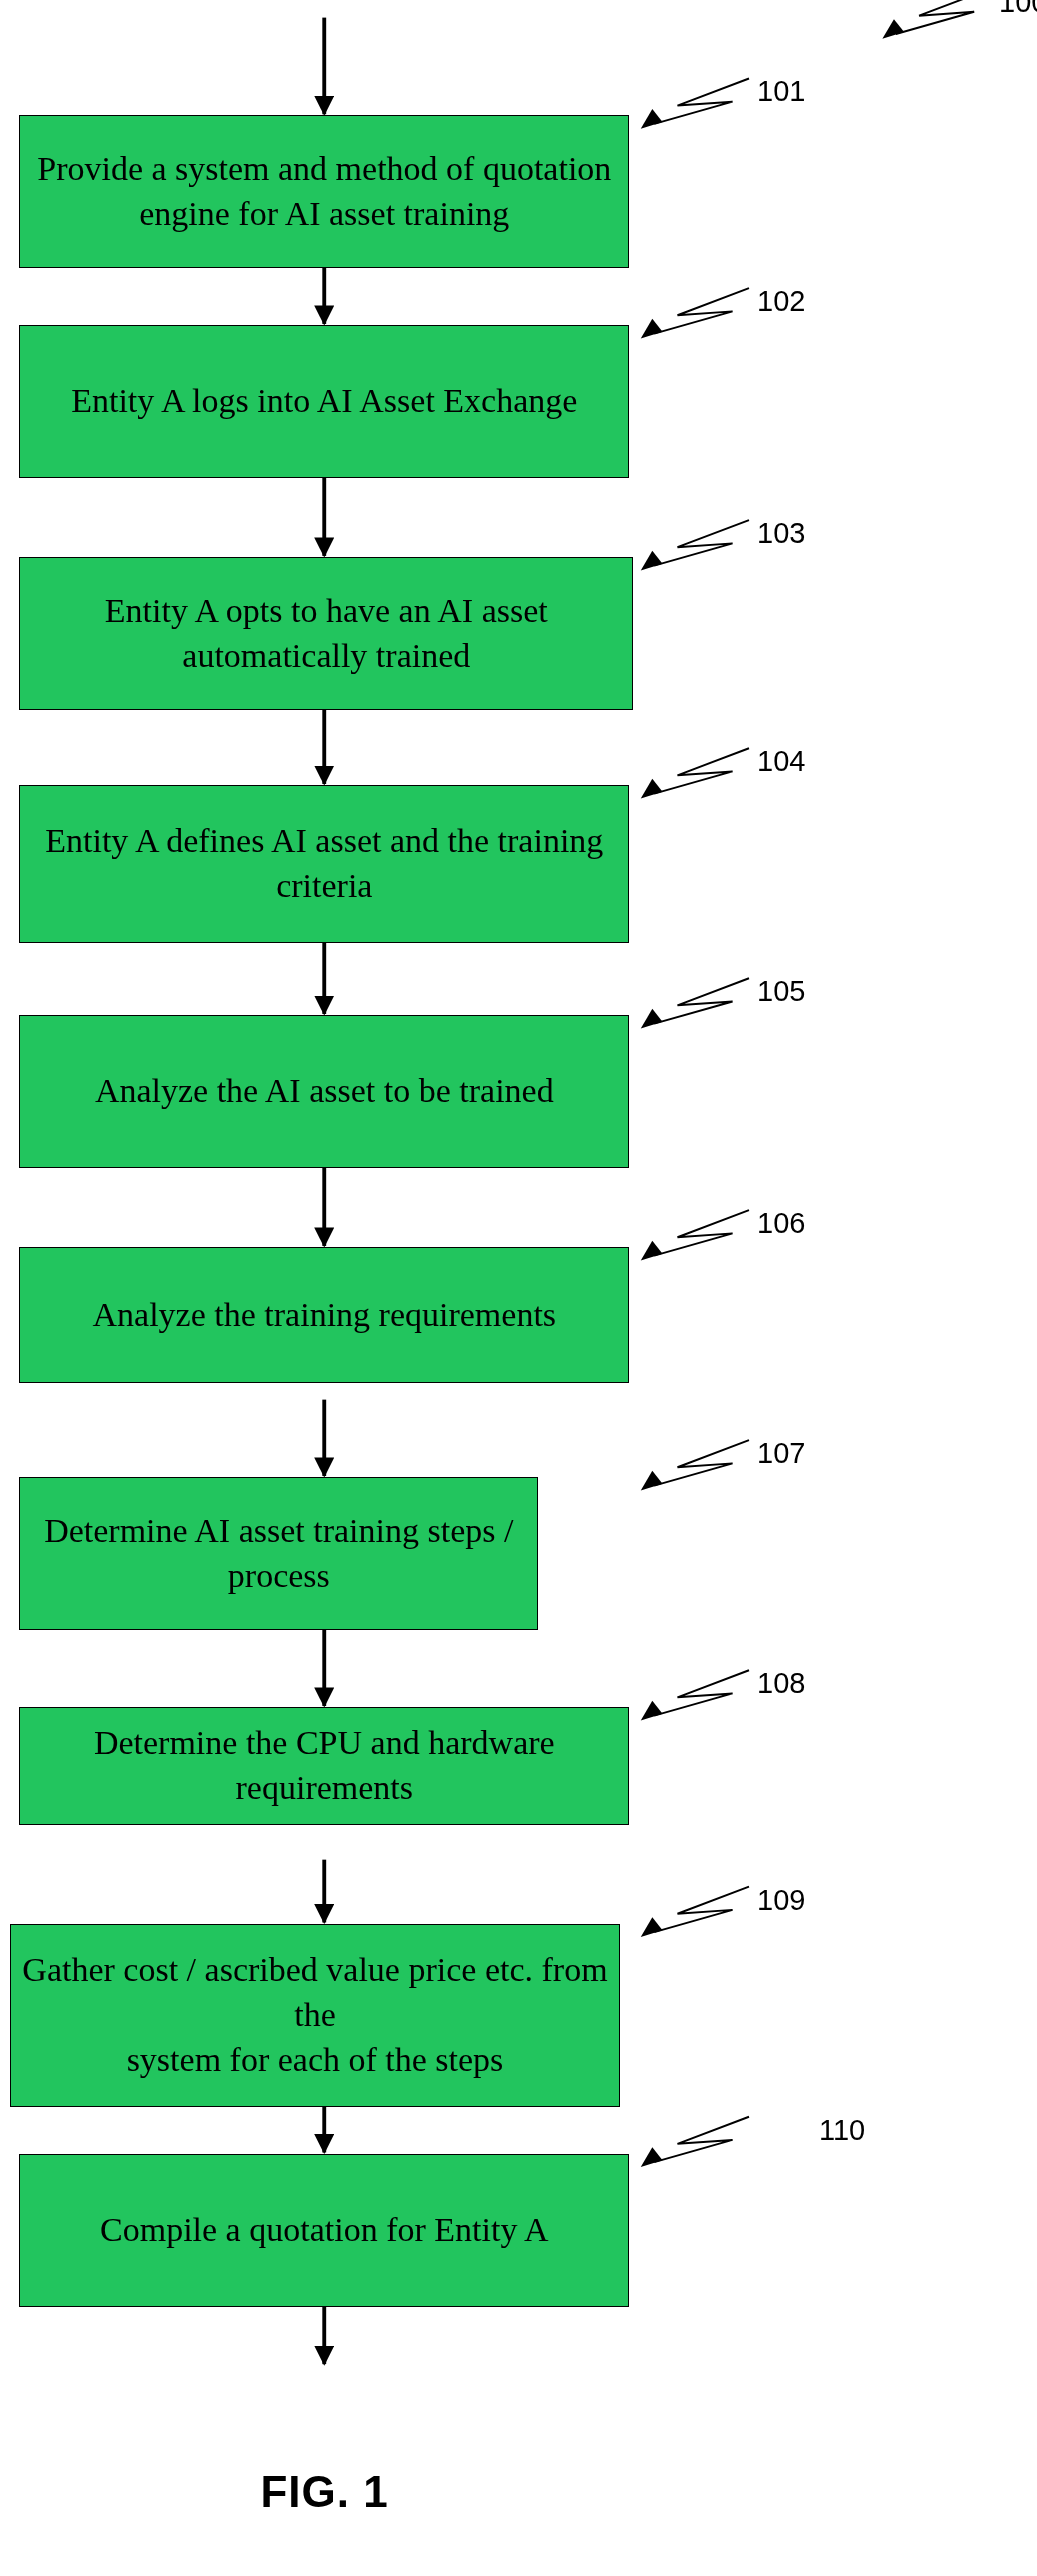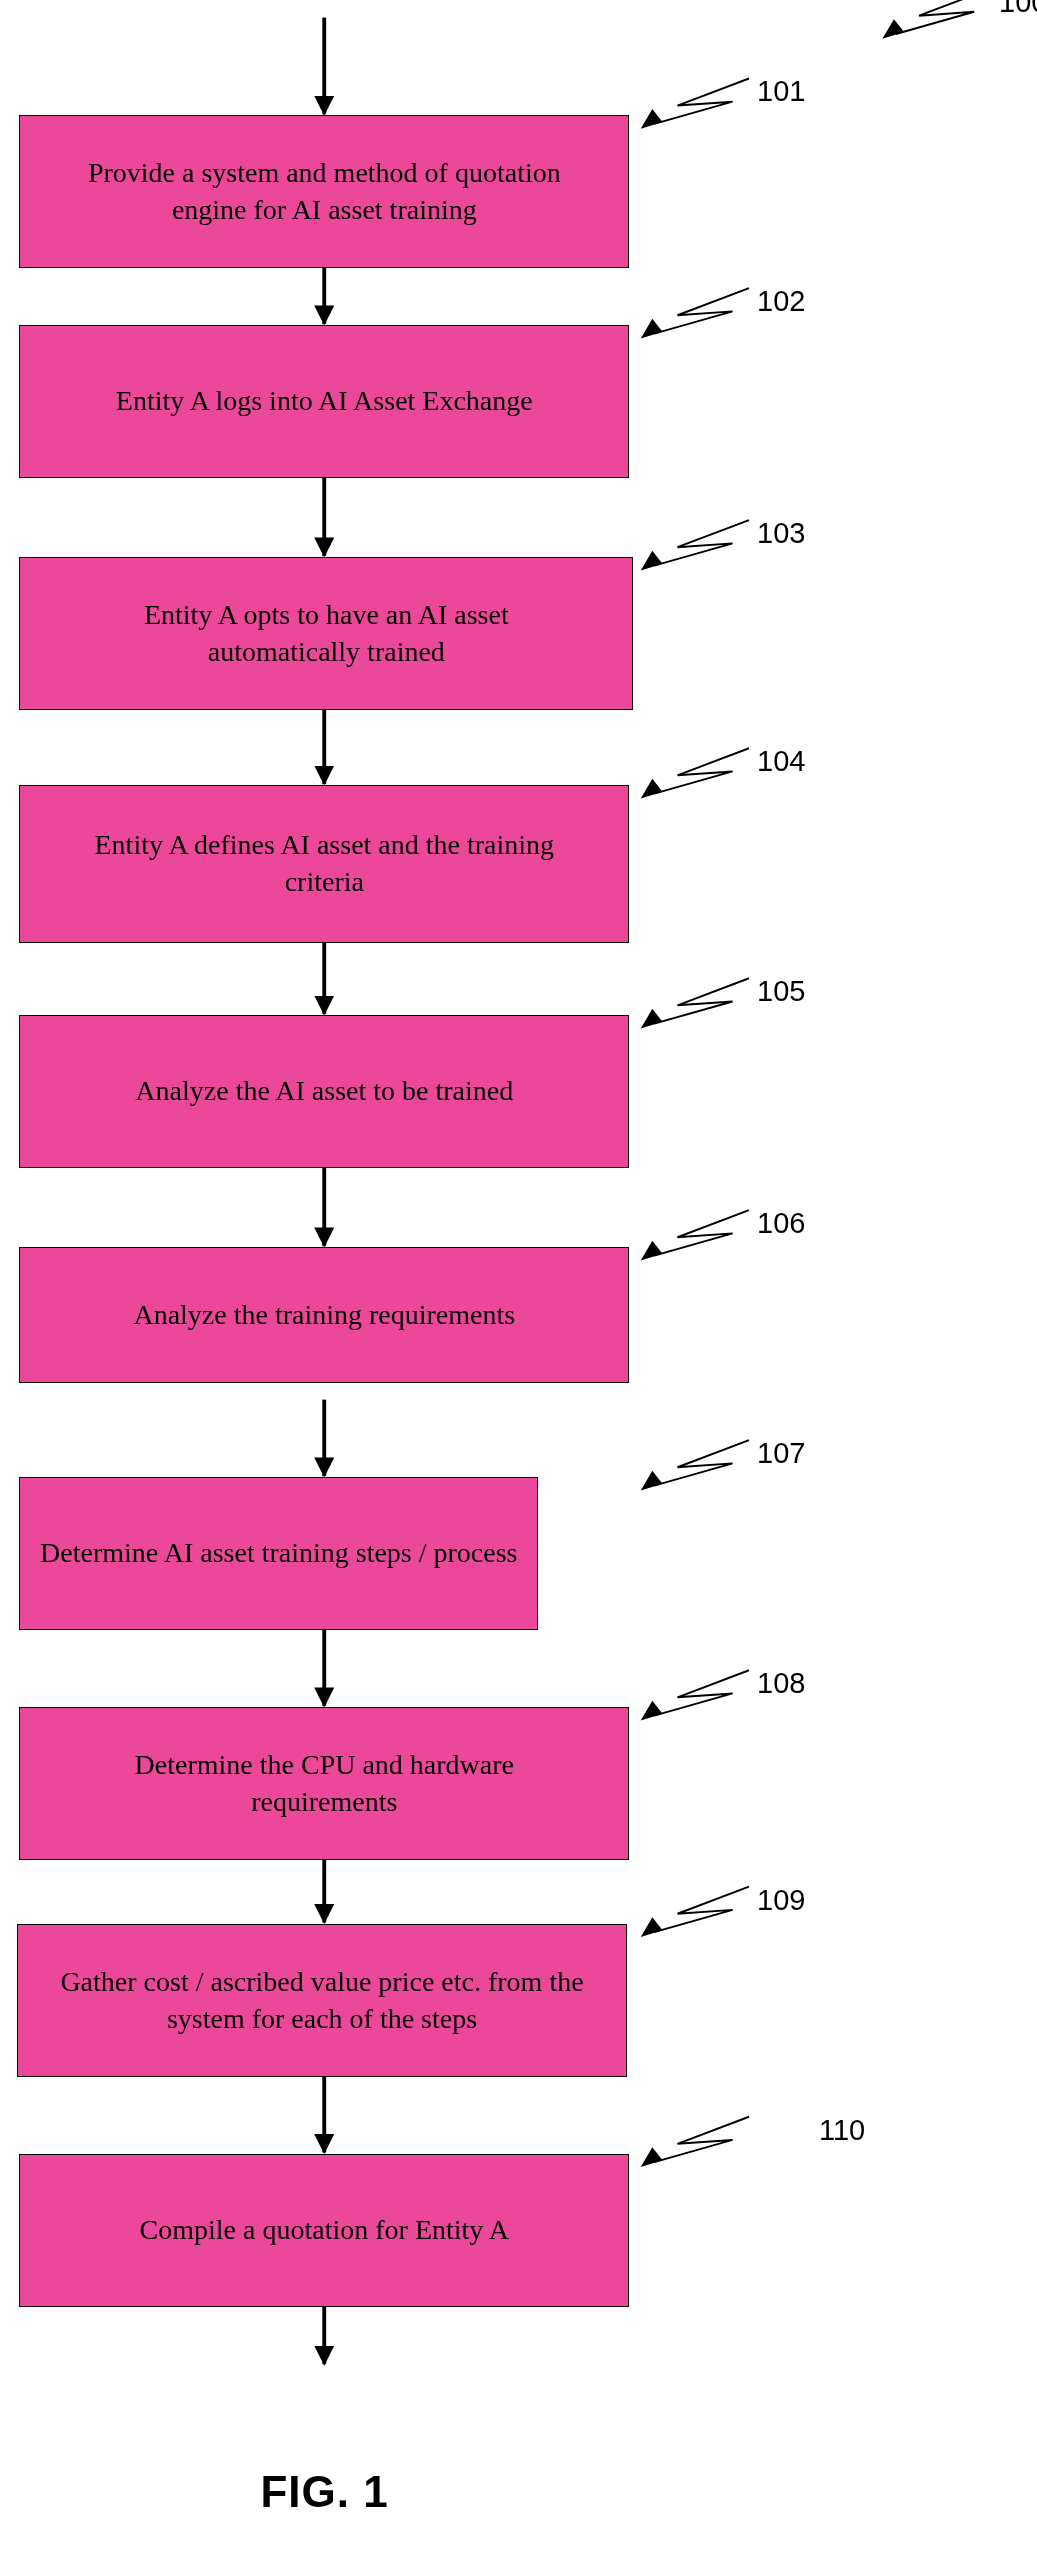--- a/index.html
+++ b/index.html
@@ -22,28 +22,28 @@
     left: 0;
     top: 0;
     width: 1037px;
     height: 2576px;
     display: block;
   }
   .proc-box {
     position: absolute;
     box-sizing: border-box;
     border: 1.9px solid #000000;
-    background: #ec4899;
+    background: #22c55e;
     display: flex;
     align-items: center;
     justify-content: center;
     text-align: center;
     padding: 3.9px 5.8px;
     font-family: "Liberation Serif", "DejaVu Serif", serif;
-    font-size: 28px;
+    font-size: 34px;
     line-height: 1.32;
     color: #000000;
   }
   .proc-box .box-text {
     display: block;
     width: 100%;
   }
   .ref-label {
     position: absolute;
     font-family: "Liberation Sans", "DejaVu Sans", sans-serif;
@@ -130,24 +130,24 @@
       </div>
       <div class="proc-box" style="left: 19.3px; top: 1015px; width: 610px; height: 153px;">
         <span class="box-text">Analyze the AI asset to be trained</span>
       </div>
       <div class="proc-box" style="left: 19.3px; top: 1247px; width: 610px; height: 136px;">
         <span class="box-text">Analyze the training requirements</span>
       </div>
       <div class="proc-box" style="left: 19.3px; top: 1477px; width: 519px; height: 153px;">
         <span class="box-text">Determine AI asset training steps / process</span>
       </div>
-      <div class="proc-box" style="left: 19.3px; top: 1707px; width: 610px; height: 153px;">
+      <div class="proc-box" style="left: 19.3px; top: 1707px; width: 610px; height: 118px;">
         <span class="box-text">Determine the CPU and hardware<br>requirements</span>
       </div>
-      <div class="proc-box" style="left: 17px; top: 1924px; width: 610px; height: 153px;">
+      <div class="proc-box" style="left: 10px; top: 1924px; width: 610px; height: 183px;">
         <span class="box-text">Gather cost / ascribed value price etc. from the<br>system for each of the steps</span>
       </div>
       <div class="proc-box" style="left: 19.3px; top: 2154px; width: 610px; height: 153px;">
         <span class="box-text">Compile a quotation for Entity A</span>
       </div>
     </div>
 
   <div id="labels-layer">
       <div class="ref-label" style="left: 757px; top: 75px;">101</div>
       <div class="ref-label" style="left: 757px; top: 285px;">102</div>

